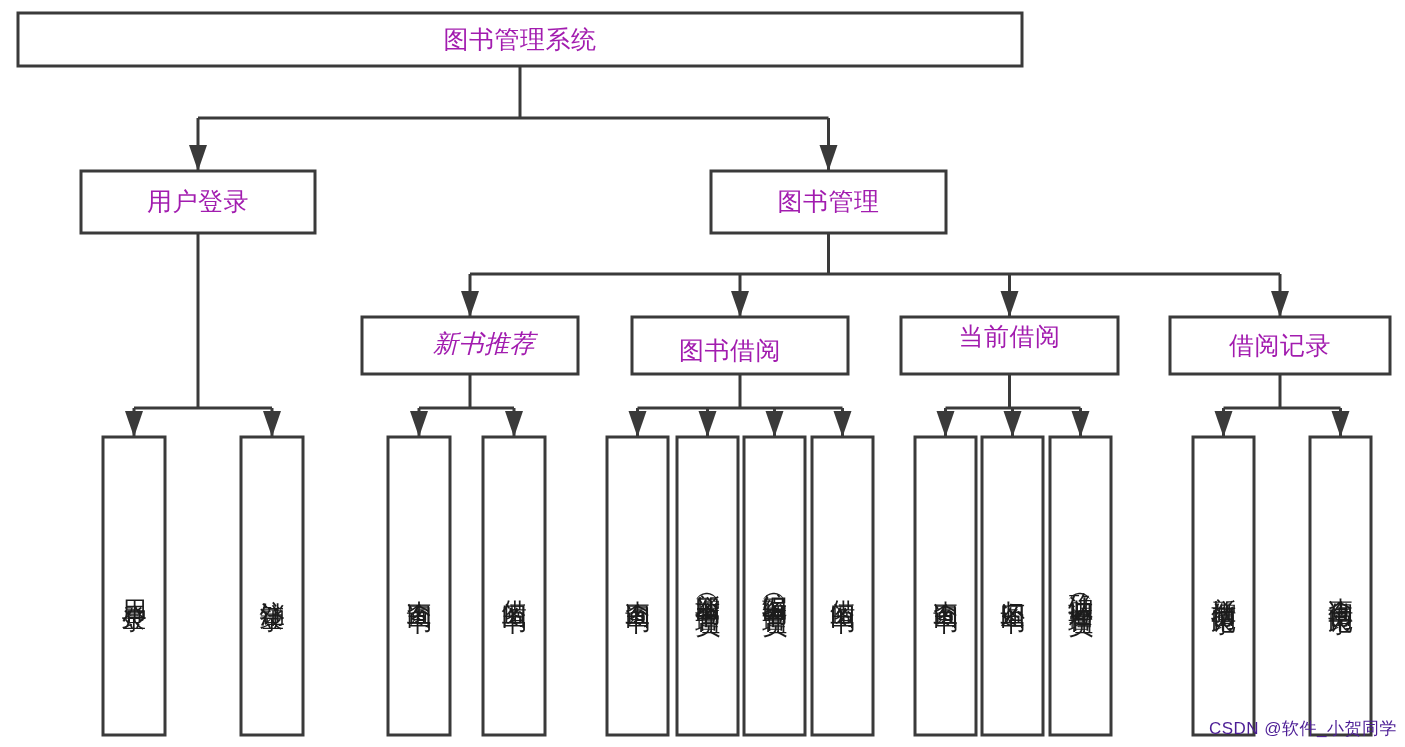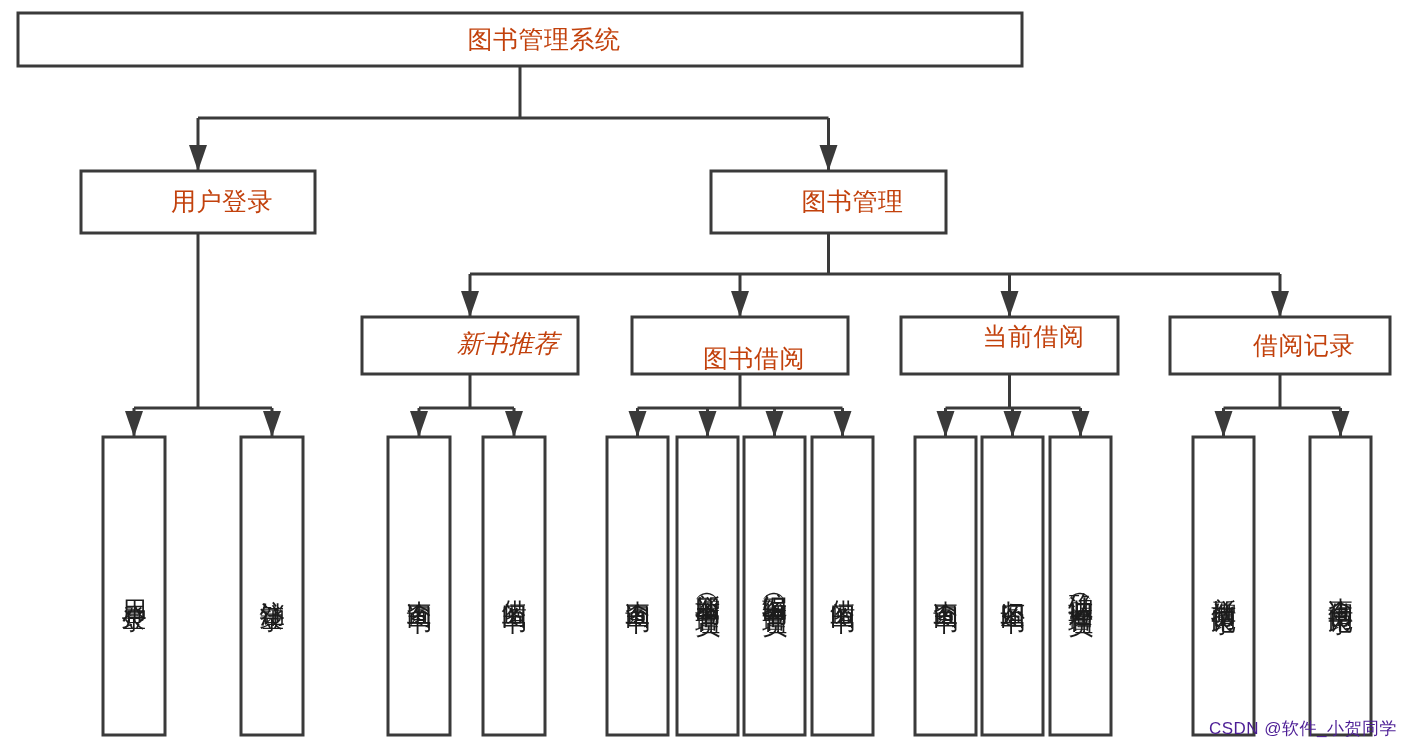--- a/index.html
+++ b/index.html
@@ -39,27 +39,26 @@
   }
   .arrow-head {
     fill: #3a3a3a;
     stroke: none;
   }
   .node-label-h {
     position: absolute;
     display: flex;
     align-items: center;
     justify-content: center;
-    color: #c2410c;
+    color: #a21caf;
     font-size: 25px;
     letter-spacing: 0.5px;
     line-height: 1.1;
     white-space: nowrap;
     user-select: none;
-    margin-left: 24px;
   }
   .node-label-v {
     position: absolute;
     display: flex;
     align-items: center;
     justify-content: center;
     color: #1c1c1c;
     font-size: 25px;
     line-height: 1.18;
     writing-mode: vertical-rl;
@@ -160,21 +159,21 @@
         <rect x="1193" y="437" width="61" height="298" class="node-box"></rect>
         <rect x="1310" y="437" width="61" height="298" class="node-box"></rect>
       </g>
   </svg>
 
   <div id="labels">
       <div class="node-label-h" style="left: 18px; top: 13px; width: 1004px; height: 53px;">图书管理系统</div>
       <div class="node-label-h" style="left: 81px; top: 171px; width: 234px; height: 62px;">用户登录</div>
       <div class="node-label-h" style="left: 711px; top: 171px; width: 235px; height: 62px; border-radius: 28px;">图书管理</div>
       <div class="node-label-h" style="left: 376px; top: 317px; width: 216px; height: 53px; font-style: italic;">新书推荐</div>
-      <div class="node-label-h" style="left: 632px; top: 330px; width: 196px; height: 57px;">图书借阅</div>
+      <div class="node-label-h" style="left: 632px; top: 322px; width: 196px; height: 57px;">图书借阅</div>
       <div class="node-label-h" style="left: 901px; top: 317px; width: 217px; height: 39px;">当前借阅</div>
       <div class="node-label-h" style="left: 1170px; top: 317px; width: 220px; height: 57px; font-family: Liberation Serif, serif;">借阅记录</div>
       <div class="node-label-v" style="left: 103px; top: 437px; width: 62px; height: 298px;">用户登录</div>
       <div class="node-label-v" style="left: 241px; top: 437px; width: 62px; height: 298px;">注销登录</div>
       <div class="node-label-v" style="left: 388px; top: 437px; width: 62px; height: 298px;">查询图书</div>
       <div class="node-label-v" style="left: 483px; top: 437px; width: 62px; height: 298px;">借阅图书</div>
       <div class="node-label-v" style="left: 607px; top: 437px; width: 61px; height: 298px;">查询图书</div>
       <div class="node-label-v" style="left: 677px; top: 437px; width: 61px; height: 298px;">新增图书（管理员）</div>
       <div class="node-label-v" style="left: 744px; top: 437px; width: 61px; height: 298px;">编辑图书（管理员）</div>
       <div class="node-label-v" style="left: 812px; top: 437px; width: 61px; height: 298px;">借阅图书</div>

